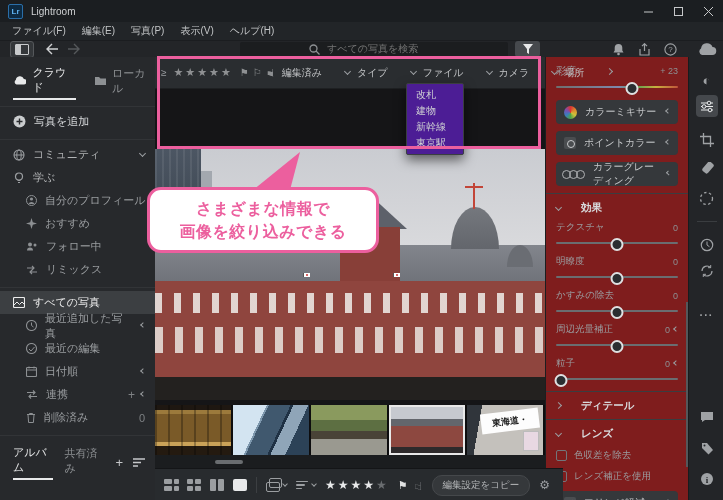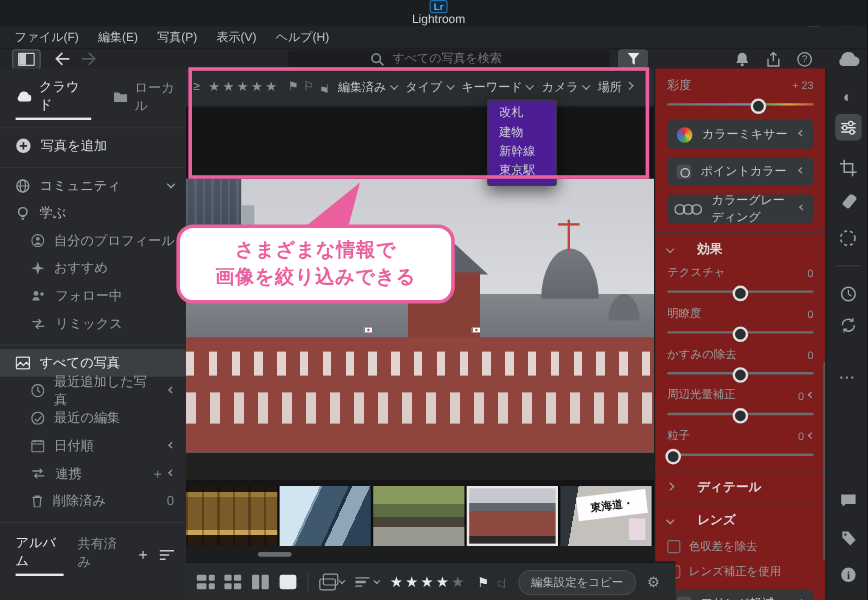--- a/index.html
+++ b/index.html
@@ -1,34 +1,34 @@
 <!DOCTYPE html>
 <html><head>
 <meta charset="utf-8">
 <style>
   html,body{margin:0;padding:0;background:#000;}
   .app{position:relative;width:723px;height:500px;background:#232528;overflow:hidden;
        font-family:"Liberation Sans","DejaVu Sans",sans-serif;color:#c6c8ca;font-size:11px;}
   
-  .titlebar{position:absolute;top:0;left:0;right:0;height:22px;background:#1b1e21;display:flex;align-items:center;flex-direction:column;}
+  .titlebar{position:absolute;top:0;left:0;right:0;height:22px;background:#1b1e21;display:flex;align-items:center;}
   .lr-logo{width:13px;height:13px;margin-left:8px;background:#0d2a42;border:1px solid #2a6ea8;border-radius:2px;
            color:#5fb2f2;font-size:8px;font-weight:bold;display:flex;align-items:center;justify-content:center;}
   .win-title{margin-left:8px;font-size:10px;color:#cfd1d3;}
   .win-controls{margin-left:auto;display:flex;height:100%;}
   .win-btn{width:30px;height:100%;display:flex;align-items:center;justify-content:center;color:#c6c8ca;}
   
   .menubar{position:absolute;top:22px;left:0;right:0;height:18px;background:#222528;display:flex;align-items:center;padding-left:4px;border-bottom:1px solid #1b1d20;}
   .menu-item{padding:0 8px;font-size:10px;color:#c2c4c6;}
   
   .toolbar{position:absolute;top:41px;left:0;right:0;height:16px;display:flex;align-items:center;}
   .tb-left{display:flex;align-items:center;gap:10px;margin-left:10px;}
   .panel-toggle{width:22px;height:15px;background:#34373a;border:1px solid #55585b;border-radius:3px;display:flex;align-items:center;justify-content:center;}
   .panel-toggle .inner{width:12px;height:9px;border:1px solid #c8cacc;border-radius:1px;background:linear-gradient(90deg,#c8cacc 0 45%,transparent 45%);}
   .searchbox{position:absolute;left:240px;width:268px;height:15px;background:#1b1d1f;border-radius:2px;display:flex;align-items:center;justify-content:center;gap:5px;}
-  .searchbox input{background:transparent;border:none;outline:none;color:#8d9093;font-size:10px;width:110px;font-family:Liberation Sans, sans-serif;}
+  .searchbox input{background:transparent;border:none;outline:none;color:#8d9093;font-size:10px;width:110px;font-family:Liberation Mono, monospace;}
   .funnel-btn{position:absolute;left:515px;width:25px;height:16px;background:#46494d;border-radius:3px;display:flex;align-items:center;justify-content:center;}
   .tb-right{position:absolute;right:46px;display:flex;gap:13px;align-items:center;}
   .cloud-top{position:absolute;right:6px;}
   
   .sidebar{position:absolute;top:57px;left:0;width:155px;bottom:0;background:#27292c;border-right:1px solid #1a1c1e;z-index:1;}
   .side-tabs{display:flex;align-items:center;gap:18px;padding:8px 0 6px 13px;border-bottom:1px solid #323437;}
   .side-tab{display:flex;align-items:center;gap:6px;color:#8d9093;padding-bottom:3px;}
   .side-tab.active{color:#e8e9ea;border-bottom:2px solid #e8e9ea;}
   .side-row{display:flex;align-items:center;gap:8px;height:23px;padding-left:13px;color:#b2b4b6;}
   .side-row.indent{padding-left:26px;color:#9b9ea1;}
@@ -37,21 +37,21 @@
   .row-right{margin-left:auto;margin-right:10px;display:flex;align-items:center;gap:6px;color:#7e8184;}
   .albums-head{display:flex;align-items:center;gap:12px;padding:9px 0 5px 13px;}
   .albums-tab{color:#8d9093;padding-bottom:3px;}
   .albums-tab.active{color:#e8e9ea;border-bottom:2px solid #e8e9ea;}
   
   .center{position:absolute;left:155px;top:57px;width:390px;bottom:0;background:#151517;z-index:2;}
   .filterbar{position:relative;height:31px;background:#2a2d30;border-bottom:1px solid #1e2022;display:flex;align-items:center;padding:0 6px;gap:7px;z-index:3;}
   .fb-op{color:#9b9ea1;font-size:10px;}
   .fb-stars{letter-spacing:2px;color:#8e9092;font-size:11px;white-space:nowrap;}
   .fb-flags{color:#8e9092;font-size:10px;display:flex;gap:4px;}
-  .fb-chip{display:flex;align-items:center;gap:4px;color:#c2c4c6;font-size:10px;white-space:nowrap;}
+  .fb-chip{display:flex;align-items:center;gap:23px;color:#c2c4c6;font-size:10px;white-space:nowrap;}
   .chev{display:inline-block;width:4px;height:4px;border-right:1.3px solid #9b9ea1;border-bottom:1.3px solid #9b9ea1;transform:rotate(45deg);margin-top:-2px;}
   .chev.r{transform:rotate(-45deg);}
   .chev.l{transform:rotate(135deg);}
   .chev.sm{width:3px;height:3px;}
   .kw-menu{position:absolute;left:251px;top:26px;width:56px;background:#4c1d95;border:1px solid #3b3e41;border-radius:2px;box-shadow:0 5px 12px rgba(0,0,0,.55);z-index:5;padding:3px 0;}
   .kw-item{height:16px;line-height:16px;padding-left:9px;color:#cfd1d3;font-size:10px;}
   .pink-box{position:absolute;left:2px;top:-1px;width:378px;height:87px;border:3px solid #ec5f9e;z-index:6;pointer-events:none;}
   
   .photo{position:absolute;left:0;top:92px;width:390px;height:251px;background:linear-gradient(#caccd1,#dfdfe1 55%,#d6d5d6);overflow:hidden;}
   .ph{position:absolute;}
@@ -378,21 +378,21 @@
       </span>
       <span class="fb-chip">
           <span>編集済み</span>
           <i class="chev"></i>
         </span>
       <span class="fb-chip">
           <span>タイプ</span>
           <i class="chev"></i>
         </span>
       <span class="fb-chip">
-          <span>キーワード</span>
+          <span>ファイル</span>
           <i class="chev"></i>
         </span>
       <span class="fb-chip">
           <span>カメラ</span>
           <i class="chev"></i>
         </span>
       <span class="fb-chip">
           <span>場所</span>
           <i class="chev r"></i>
         </span>

